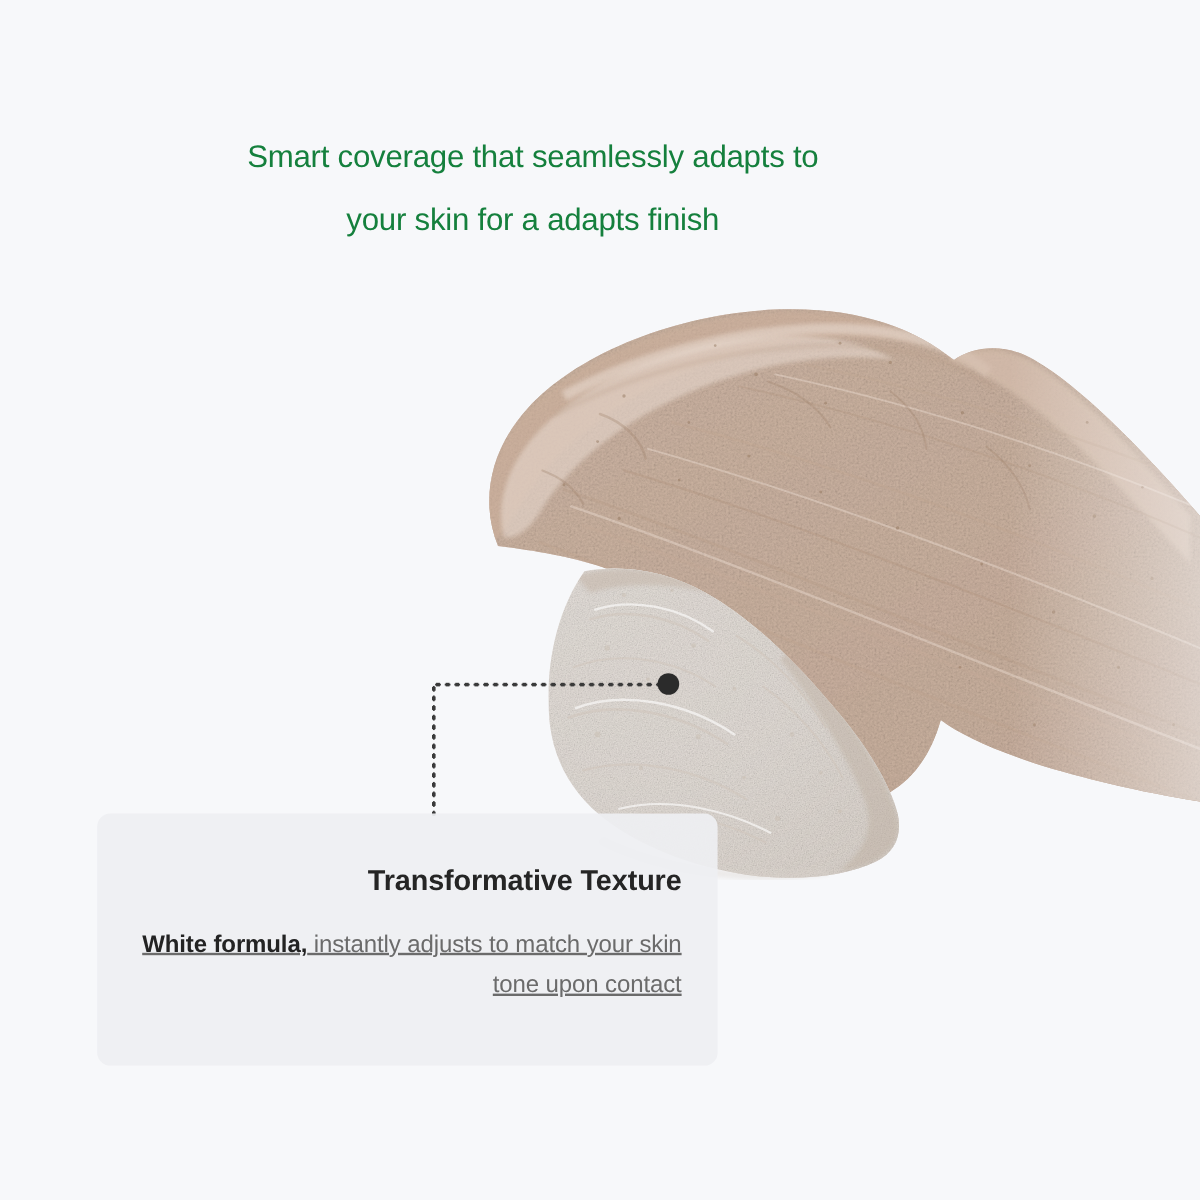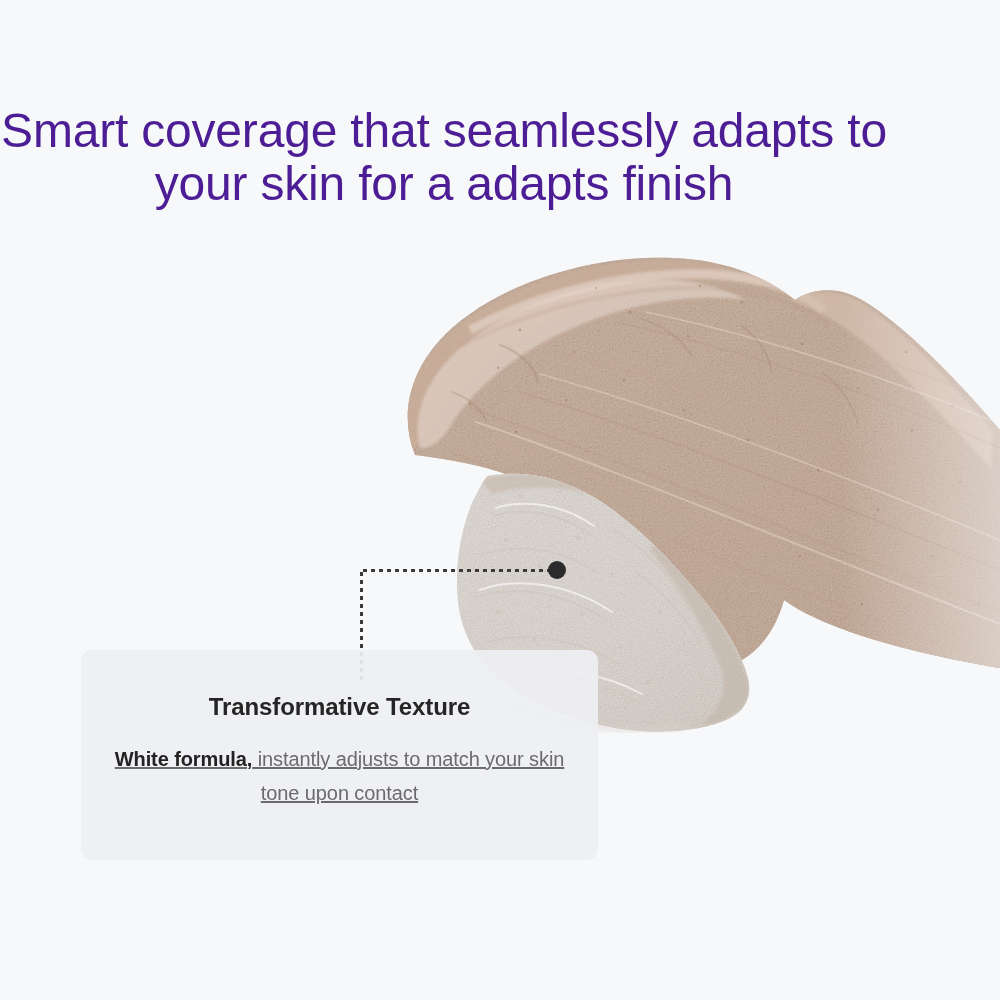--- a/index.html
+++ b/index.html
@@ -21,22 +21,22 @@
     overflow: hidden;
   }
 
   
   .headline {
     position: absolute;
     left: 0;
     top: 104px;
     width: 888px;
     text-align: center;
-    color: #4c1d95;
-    font-size: 48px;
+    color: #15803d;
+    font-size: 26px;
     font-weight: 300;
     line-height: 53px;
     letter-spacing: -0.2px;
   }
   .headline .hl-line { display: block; }
 
   
   .smear-wrap {
     position: absolute;
     left: 0;
@@ -75,28 +75,28 @@
     width: 18px;
     height: 18px;
     border-radius: 50%;
     background: #2b2b2b;
   }
 
   
   .info-card {
     position: absolute;
     left: 81px;
-    top: 650px;
+    top: 678px;
     width: 517px;
     height: 210px;
     box-sizing: border-box;
     border-radius: 11px;
     background: rgba(238, 239, 242, 0.93);
     padding: 42px 30px 0 30px;
-    text-align: center;
+    text-align: right;
   }
   .card-title {
     font-size: 24px;
     font-weight: 700;
     color: #252525;
     letter-spacing: -0.1px;
     line-height: 30px;
     margin: 0 0 20px 0;
   }
   .card-body {

